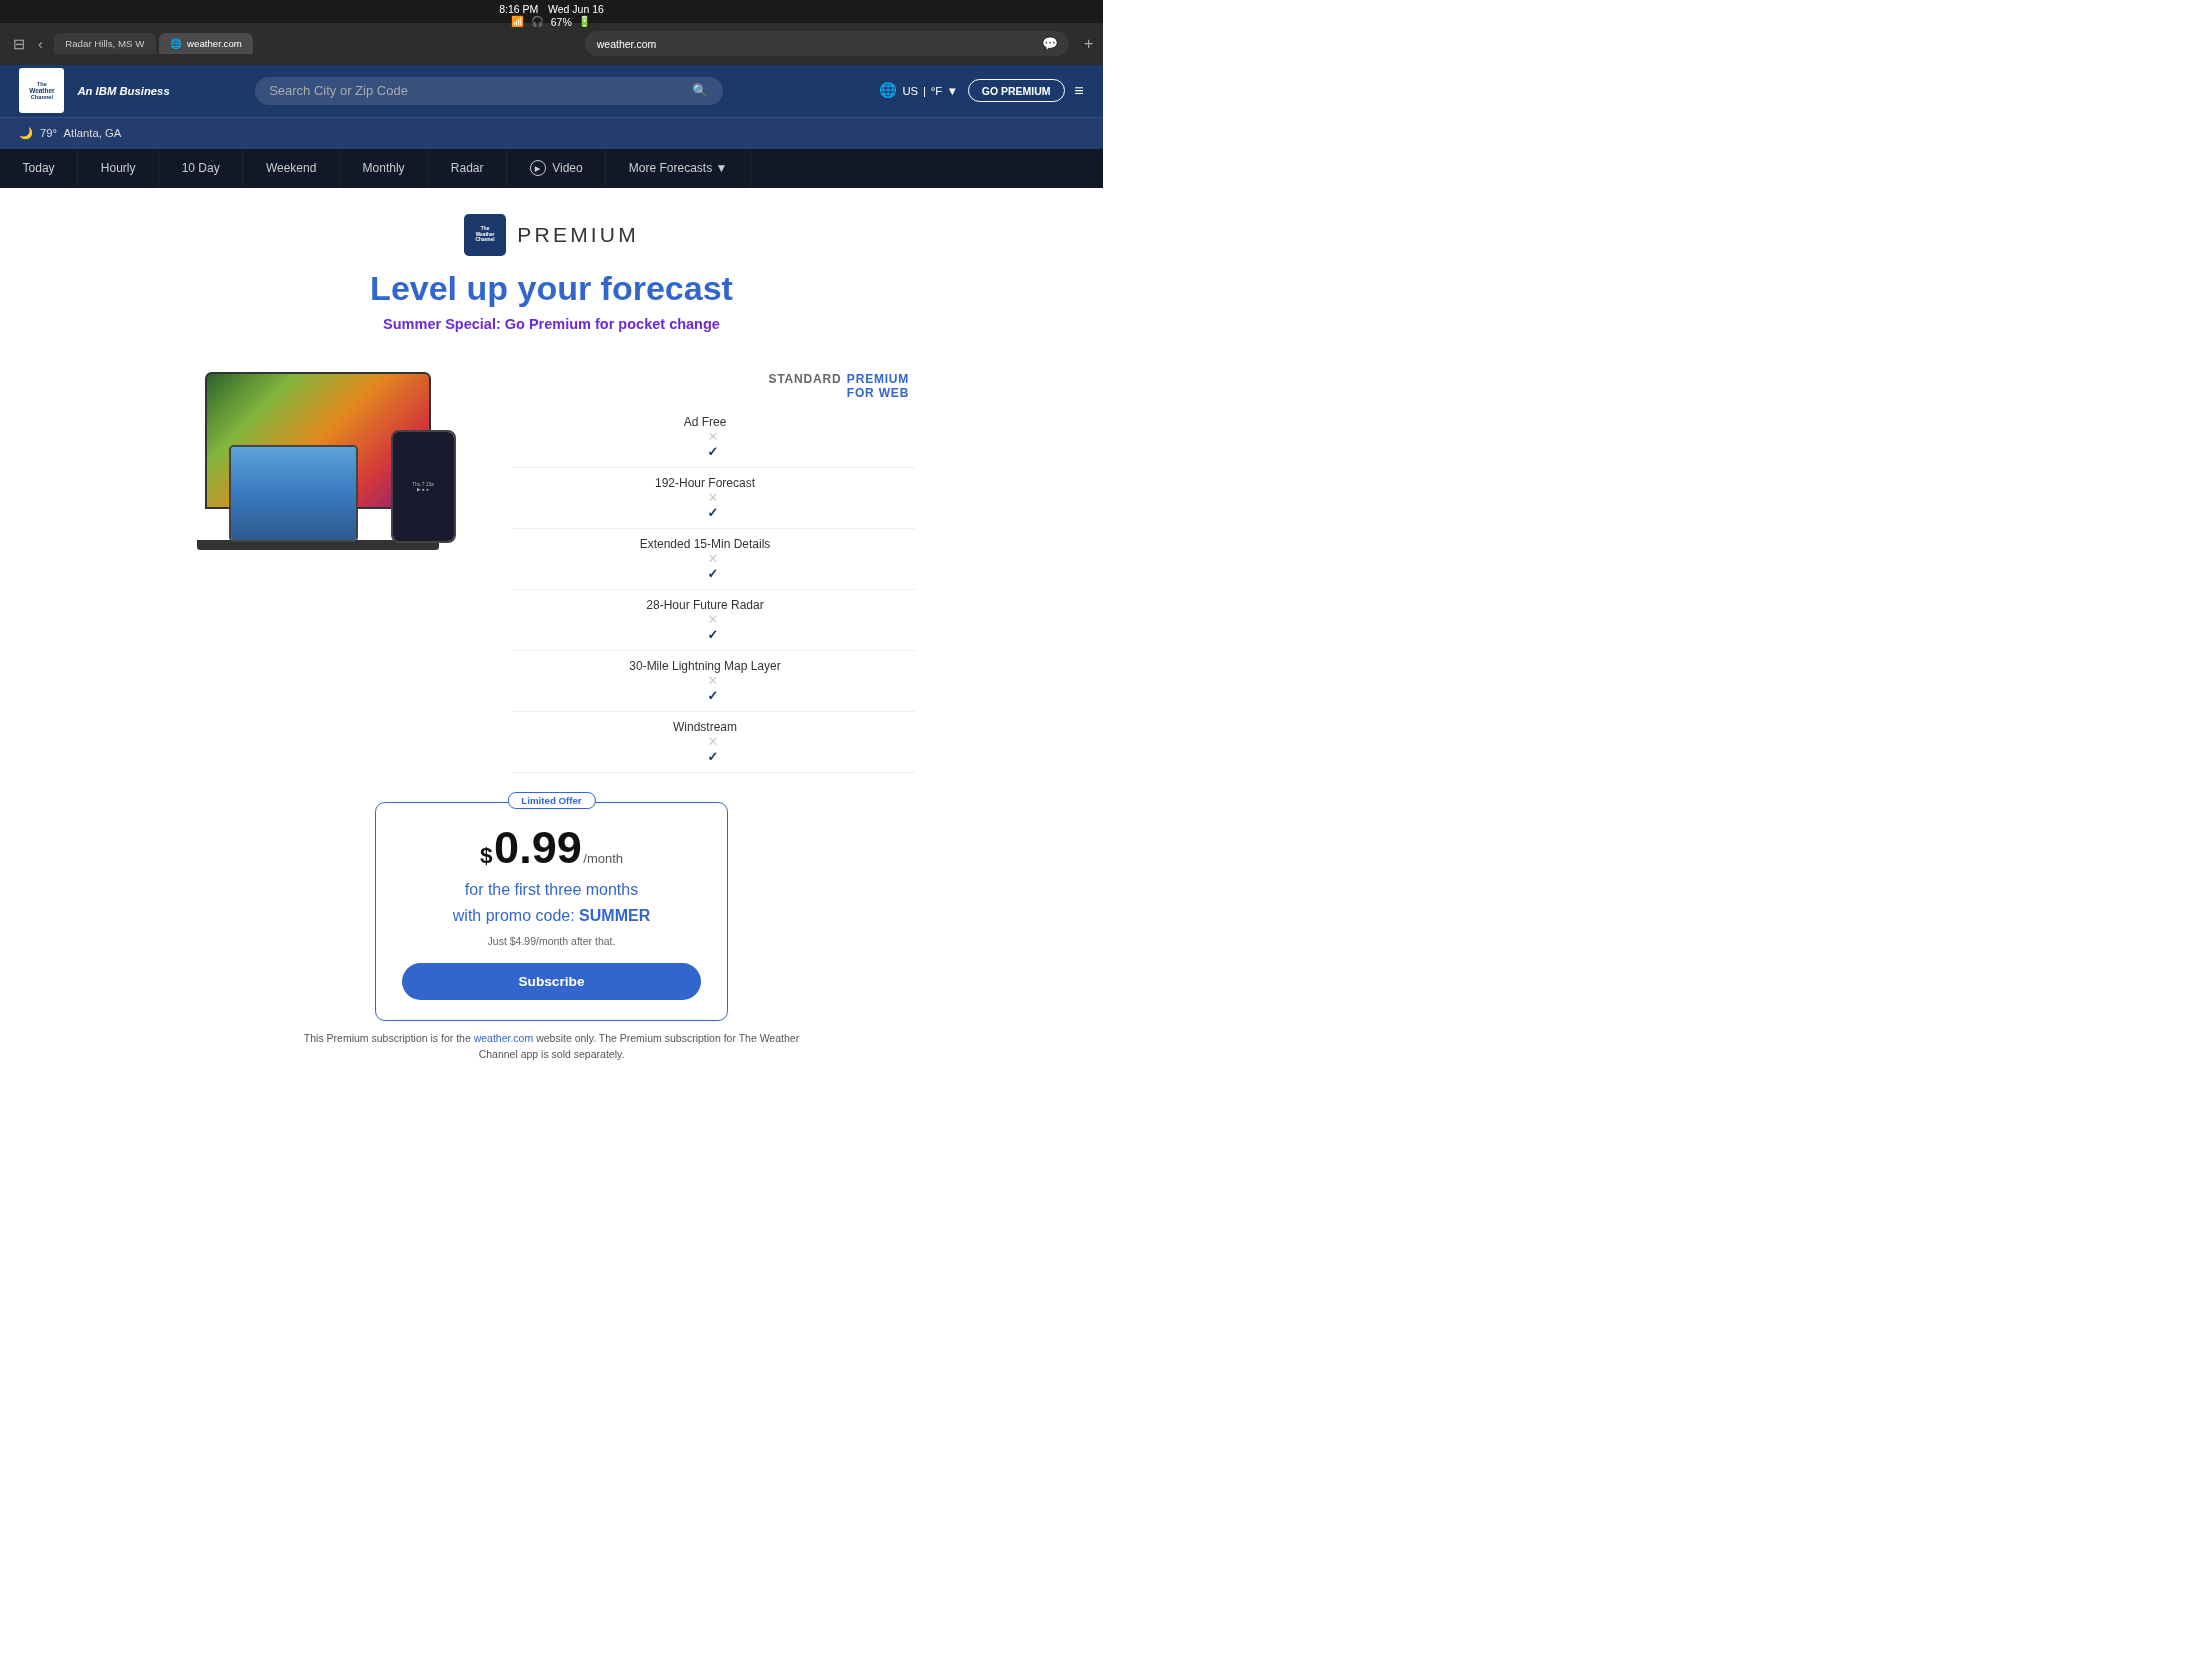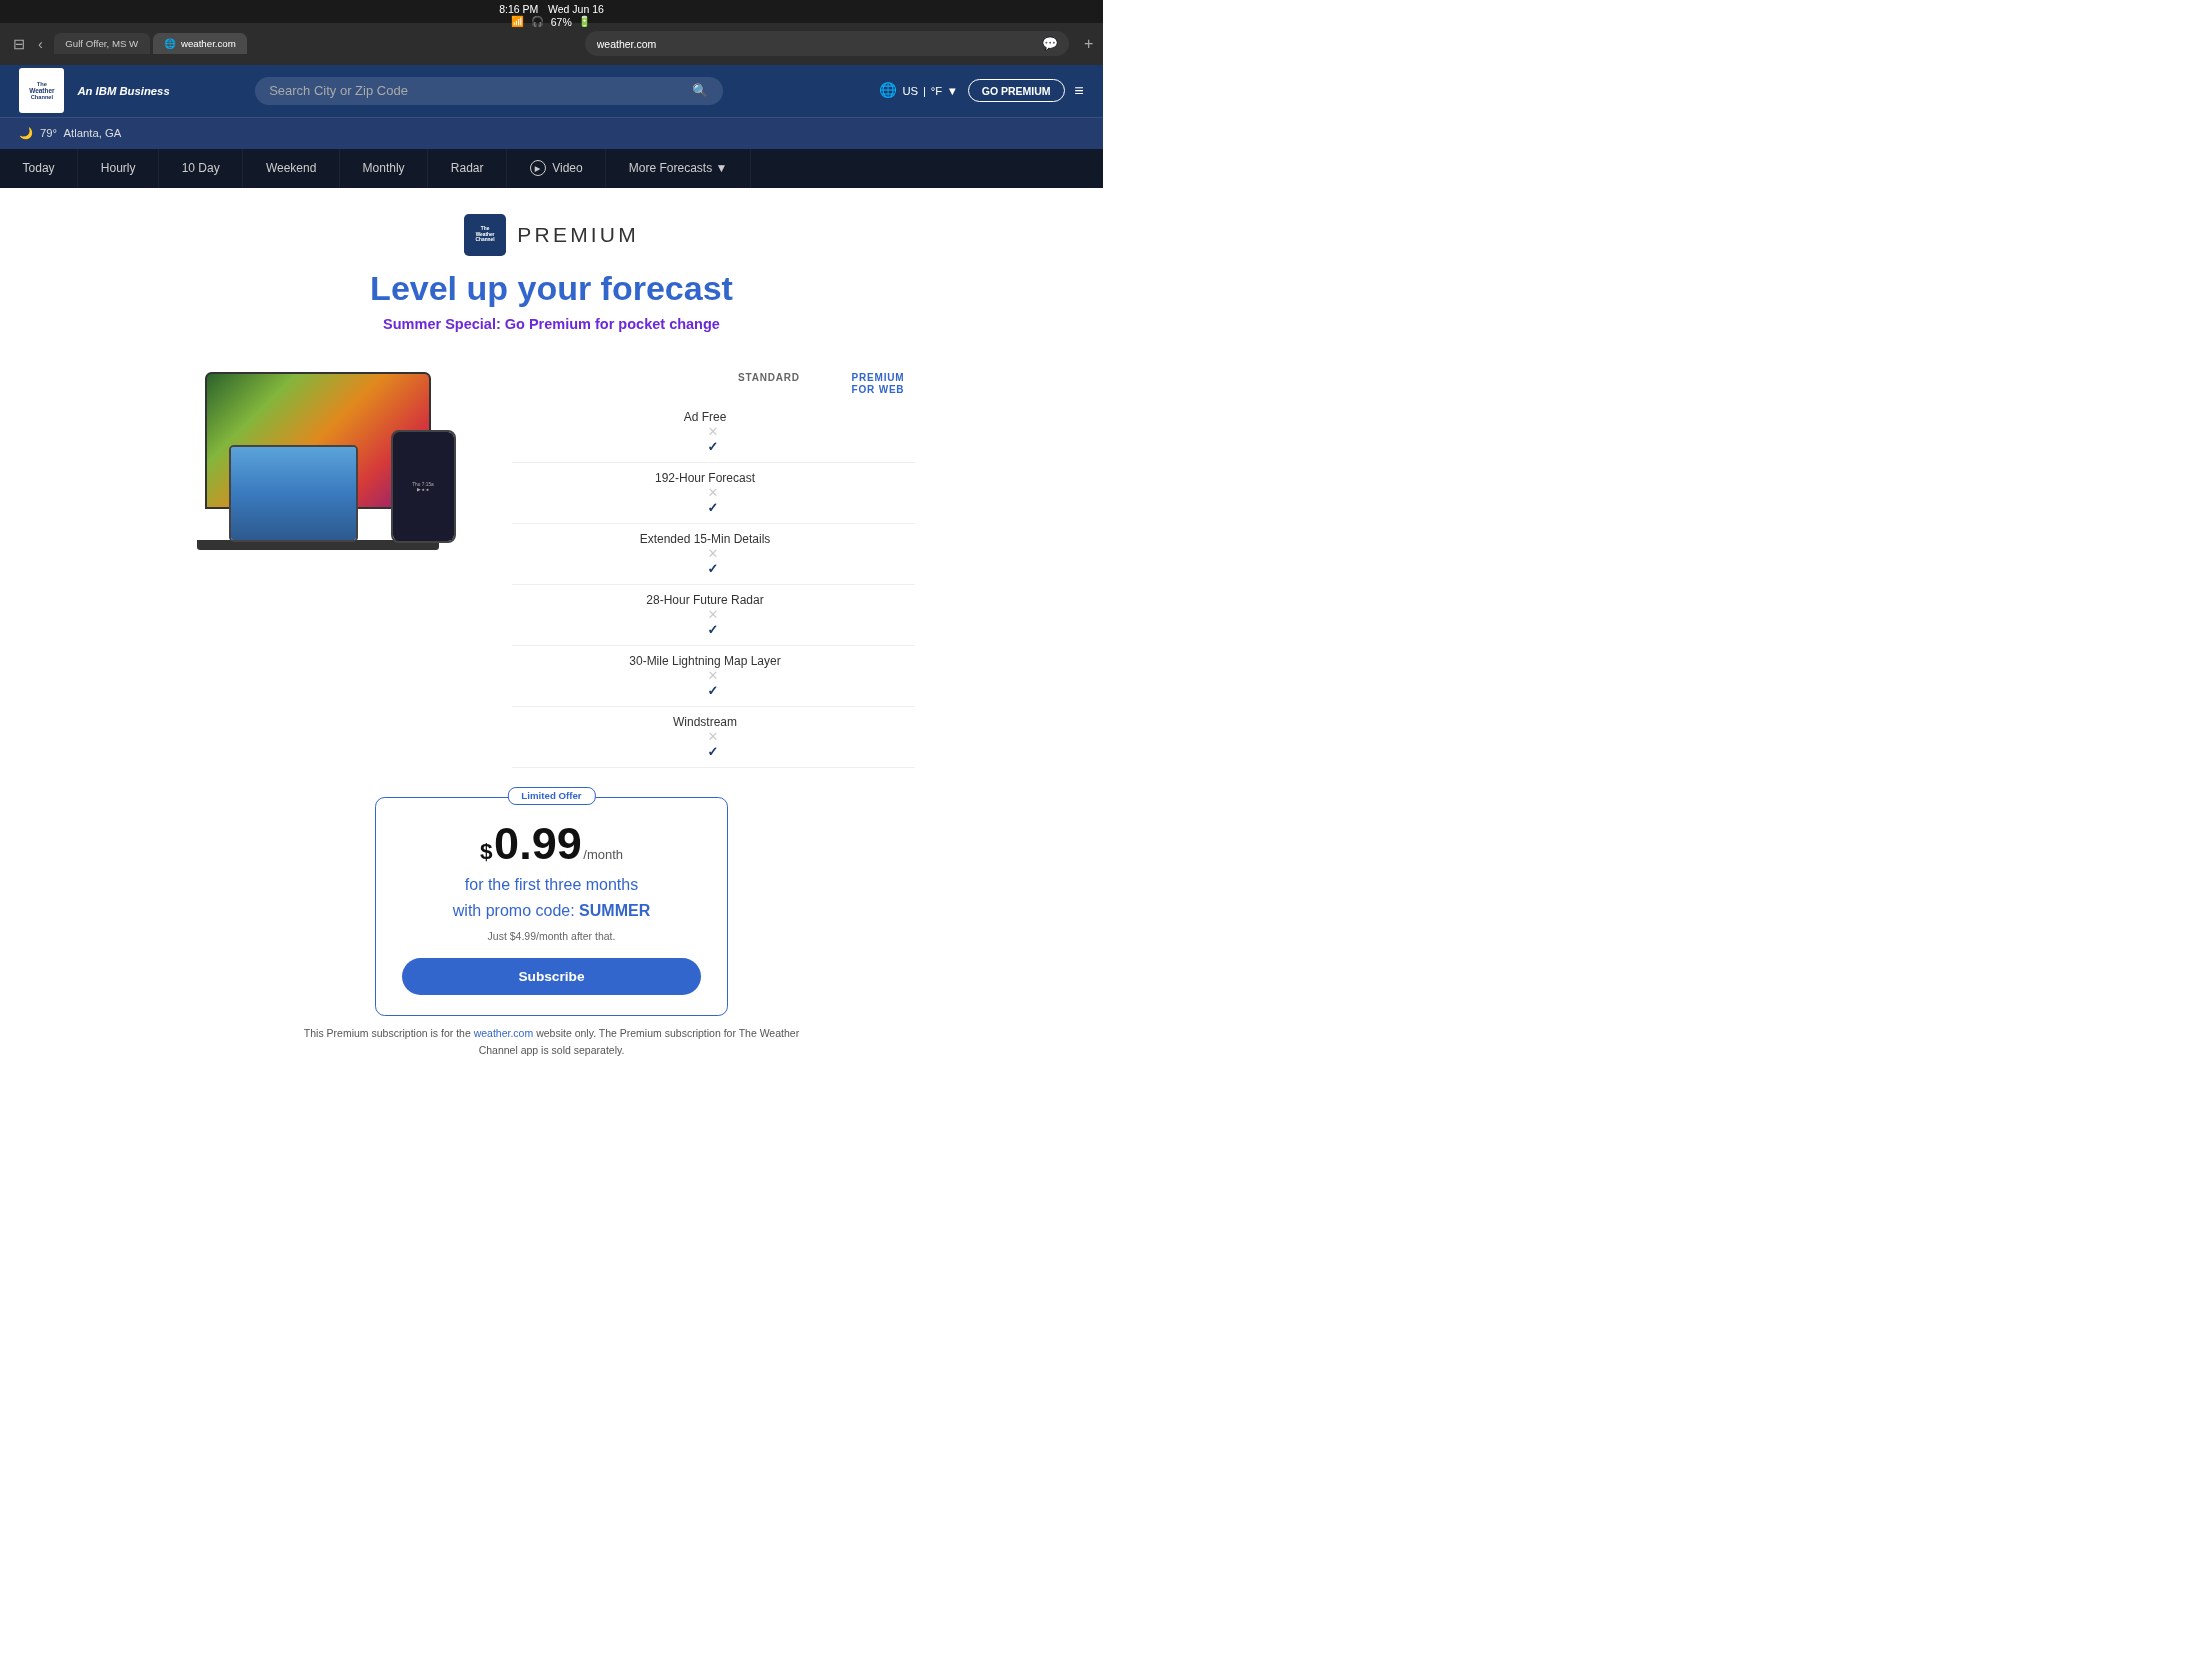--- a/index.html
+++ b/index.html
@@ -310,25 +310,24 @@
     }
     .features-header {
       display: flex;
       justify-content: flex-end;
       gap: 0;
       margin-bottom: 6.5px;
     }
     .col-header {
       width: 73px;
       text-align: center;
-      font-size: 10px;
+      font-size: 12px;
       font-weight: 700;
       text-transform: uppercase;
       letter-spacing: 0.8px;
-      margin-left: 36px;
     }
     .col-standard { color: #666; }
     .col-premium { color: #3366cc; line-height: 1.2; }
 
     .feature-row {
       display: flex;
       align-items: center;
       border-bottom: 0.8px solid #eee;
       padding: 8px 0;
       flex-direction: column;
@@ -433,21 +432,21 @@
   </div>
 </div>
 
 <div class="browser-chrome">
   <div class="browser-controls">
     <button class="browser-btn">⊟</button>
     <button class="browser-btn">‹</button>
   </div>
   <div class="tab-bar">
     <div class="tab">
-      <span>Gulf Offer, MS W</span>
+      <span>Radar Hills, MS W</span>
     </div>
     <div class="tab active">
       <span>🌐</span>
       <span>weather.com</span>
     </div>
   </div>
   <div class="url-bar-container">
     <input class="url-bar" type="text" value="weather.com" style="">
     <span>💬</span>
   </div>

